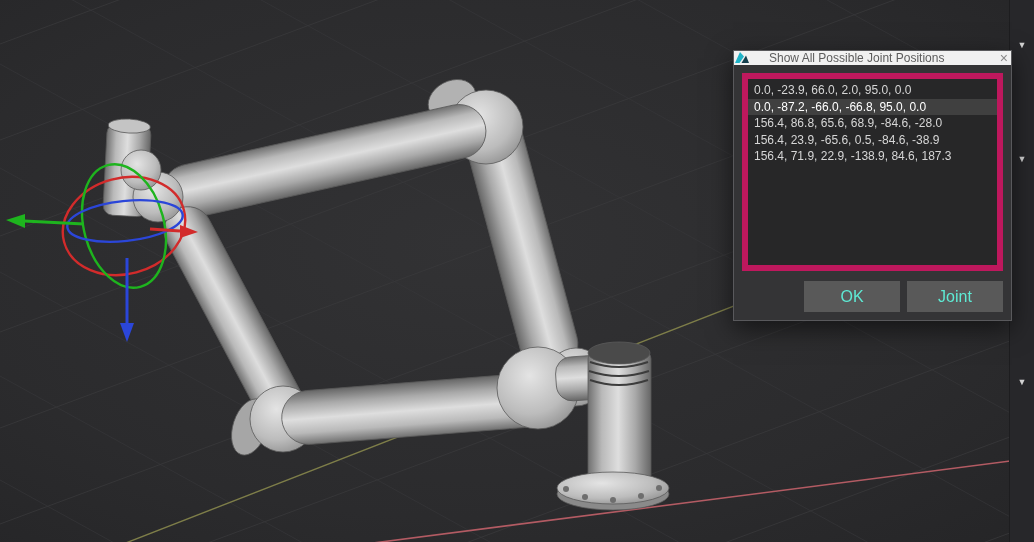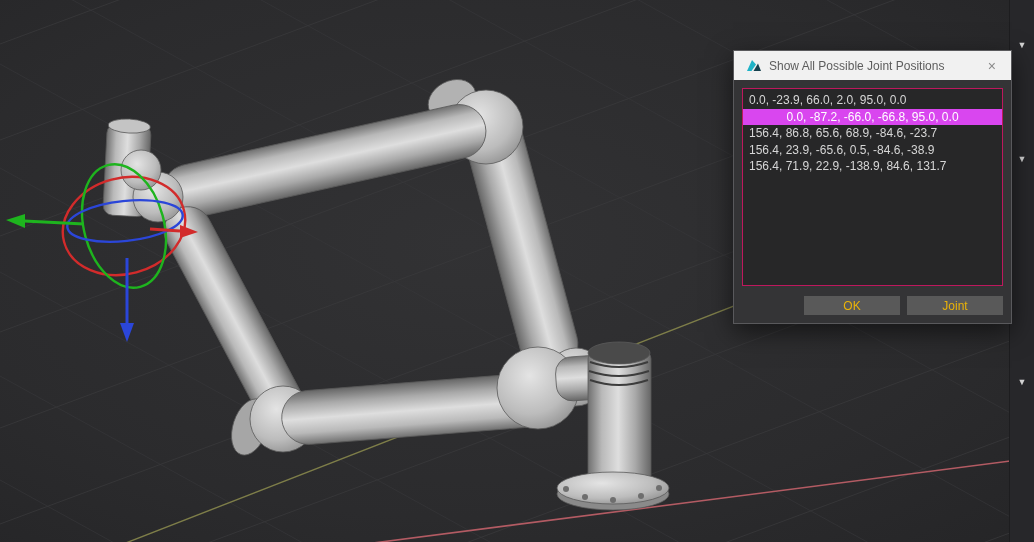--- a/index.html
+++ b/index.html
@@ -16,40 +16,40 @@
   .axisX{stroke:#b35b63;stroke-width:1.6;}
 
   
   .dialog{
     position:absolute;left:733px;top:50px;width:277px;
     background:#343436;border:1px solid #59595c;
     box-shadow:0 8px 24px rgba(0,0,0,.55);
     z-index:5;
   }
   .titlebar{
-    height:29px;background:#f1f1f1;display:flex;align-items:center;
-    padding:0 12px;gap:7px;box-sizing:border-box;
+    height:14px;background:#f1f1f1;display:flex;align-items:center;
+    padding:0 0;gap:19px;box-sizing:border-box;
   }
   .dlg-logo{width:16px;height:16px;flex:0 0 auto;display:flex;}
   .dlg-title{flex:1;font-size:12px;color:#5d5d5d;white-space:nowrap;overflow:hidden;}
   .dlg-close{color:#8a8a8a;font-size:14px;line-height:14px;padding:2px 3px;cursor:pointer;}
   .dlg-body{padding:8px;}
   .joint-list{
-    background:#272728;border:1px solid #be185d;height:198px;
+    background:#272728;border:6px solid #be185d;height:198px;
     overflow:hidden;padding:3px 0;box-sizing:border-box;
   }
   .joint-row{
     font-size:12px;line-height:16.5px;color:#d6d6d6;
     padding:0 6px;white-space:nowrap;cursor:default;
   }
-  .joint-row.selected{background:#d946ef;color:#ffffff;text-align:center;}
+  .joint-row.selected{background:#404040;color:#ffffff;}
   .btnrow{display:flex;justify-content:flex-end;gap:7px;margin-top:10px;}
   .dlg-btn{
-    width:96px;height:19px;background:#595959;color:#eab308;
-    border:none;font-size:12px;font-family:inherit;cursor:pointer;
+    width:96px;height:31px;background:#595959;color:#5eead4;
+    border:none;font-size:16px;font-family:inherit;cursor:pointer;
   }
 
   
   .side-strip{
     position:absolute;top:0;right:0;width:24px;height:542px;
     background:#27272a;border-left:1px solid #1d1d1f;z-index:4;
   }
   .collapse-arrow{
     position:absolute;left:0;width:100%;text-align:center;
     color:#d2d2d2;font-size:9px;line-height:10px;cursor:pointer;
@@ -189,23 +189,23 @@
         <polygon points="7.5,13 12,5.5 15,13" fill="#15404e"></polygon>
       </svg>
     </span>
     <span class="dlg-title">Show All Possible Joint Positions</span>
     <span class="dlg-close">×</span>
   </div>
   <div class="dlg-body">
     <div class="joint-list">
       <div class="joint-row">0.0, -23.9, 66.0, 2.0, 95.0, 0.0</div>
       <div class="joint-row selected">0.0, -87.2, -66.0, -66.8, 95.0, 0.0</div>
-      <div class="joint-row">156.4, 86.8, 65.6, 68.9, -84.6, -23.7</div>
+      <div class="joint-row">156.4, 86.8, 65.6, 68.9, -84.6, -28.0</div>
       <div class="joint-row">156.4, 23.9, -65.6, 0.5, -84.6, -38.9</div>
-      <div class="joint-row">156.4, 71.9, 22.9, -138.9, 84.6, 131.7</div>
+      <div class="joint-row">156.4, 71.9, 22.9, -138.9, 84.6, 187.3</div>
     </div>
     <div class="btnrow">
       <button class="dlg-btn">OK</button>
       <button class="dlg-btn">Joint</button>
     </div>
   </div>
 </div>
 
 <div class="side-strip">
   <span class="collapse-arrow" style="top:40px">▼</span>

